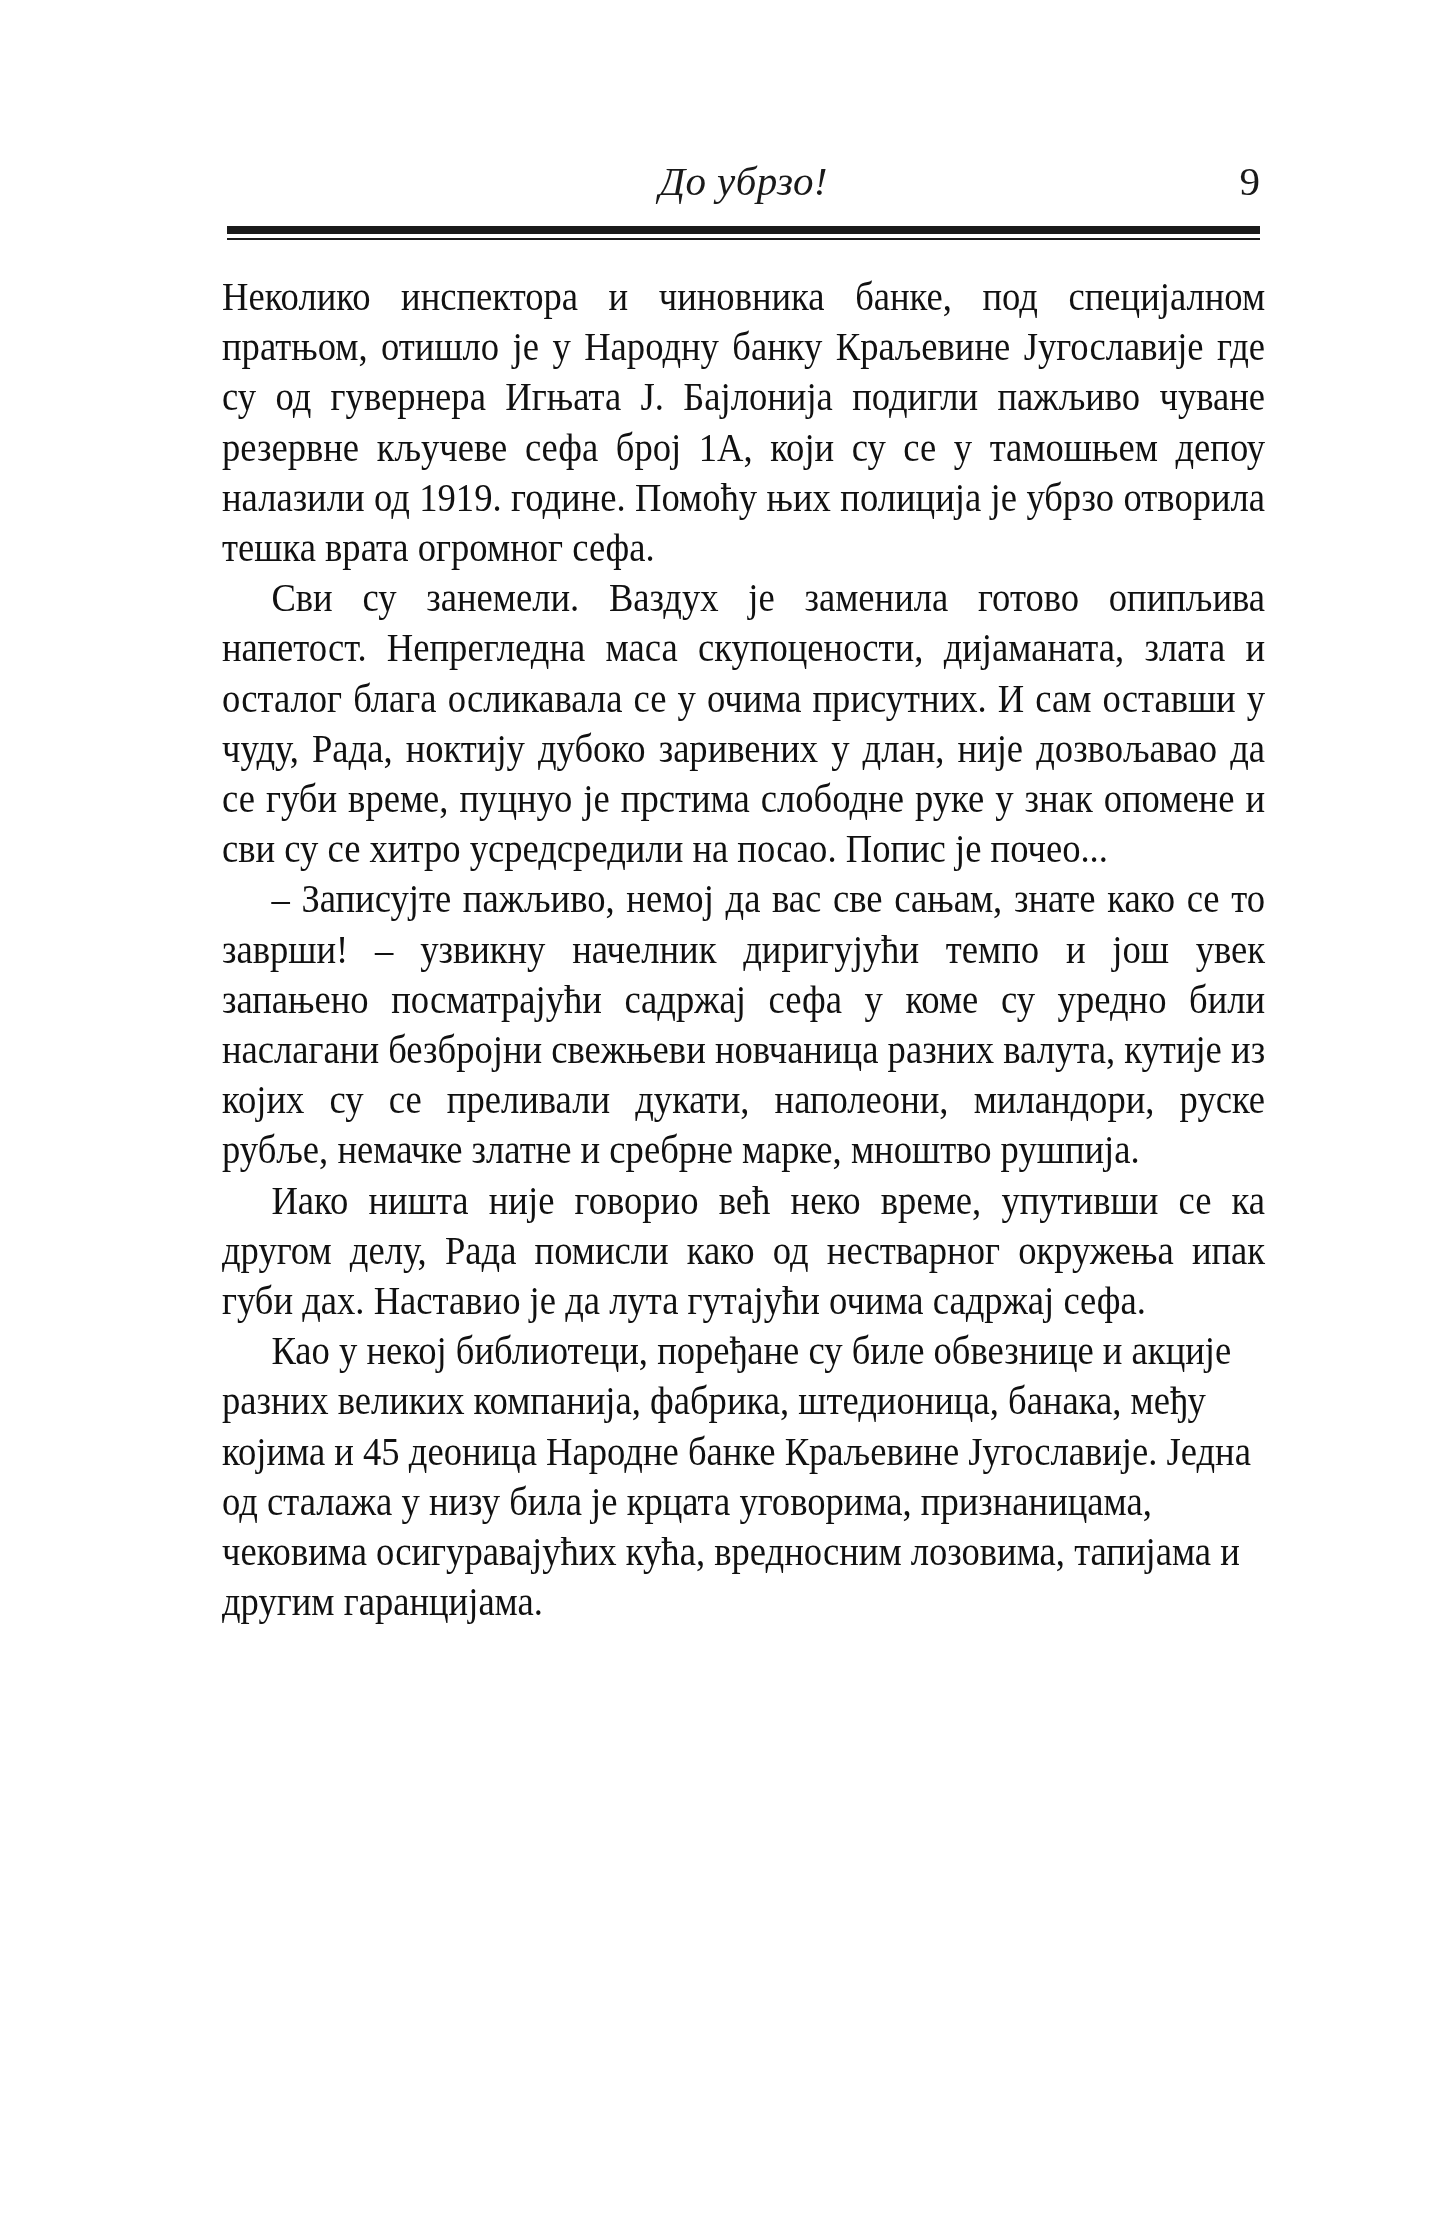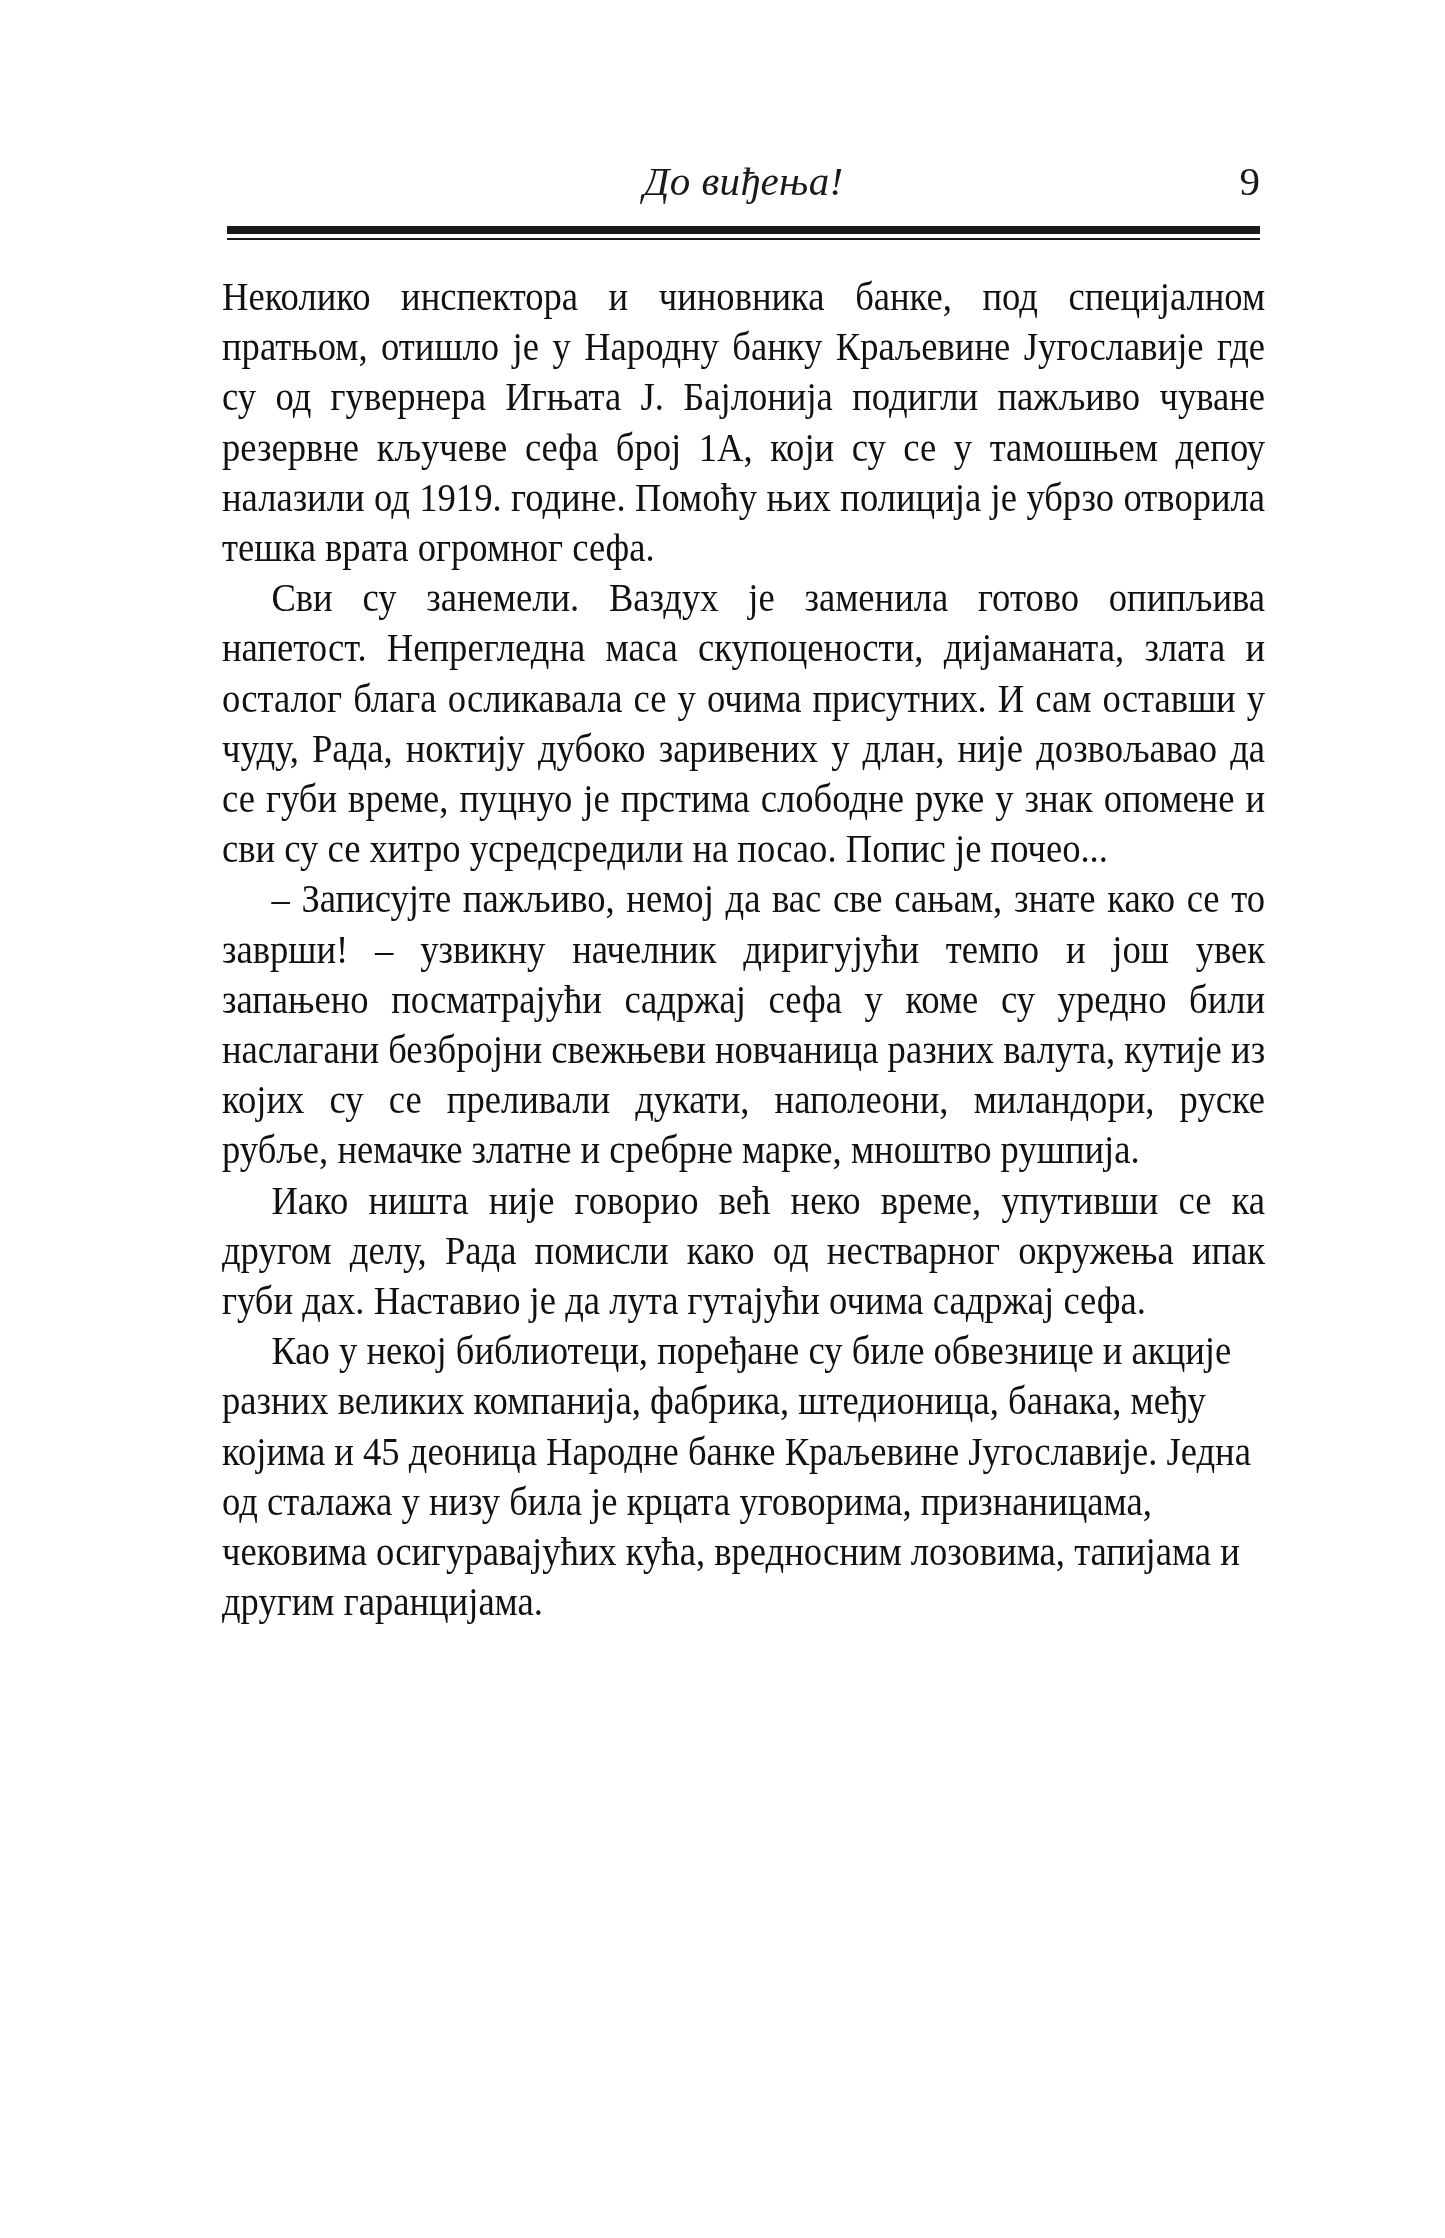--- a/index.html
+++ b/index.html
@@ -111,21 +111,21 @@
   .body-text p {
     text-align-last: left;
   }
 </style>
 </head>
 <body>
 
 <div class="page">
 
   <div class="running-head">
-    <span class="running-head-title">До виђења!</span>
+    <span class="running-head-title">До убрзо!</span>
     <span class="page-number">9</span>
   </div>
 
   <div class="header-rule">
     <div class="rule-thick"></div>
     <div class="rule-gap"></div>
     <div class="rule-thin"></div>
   </div>
 
   <div class="body-text" id="body-text">

